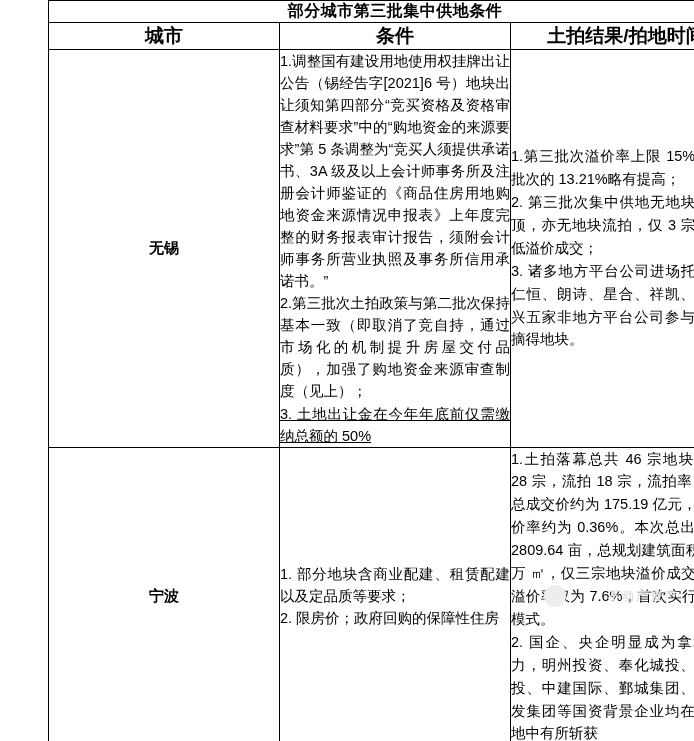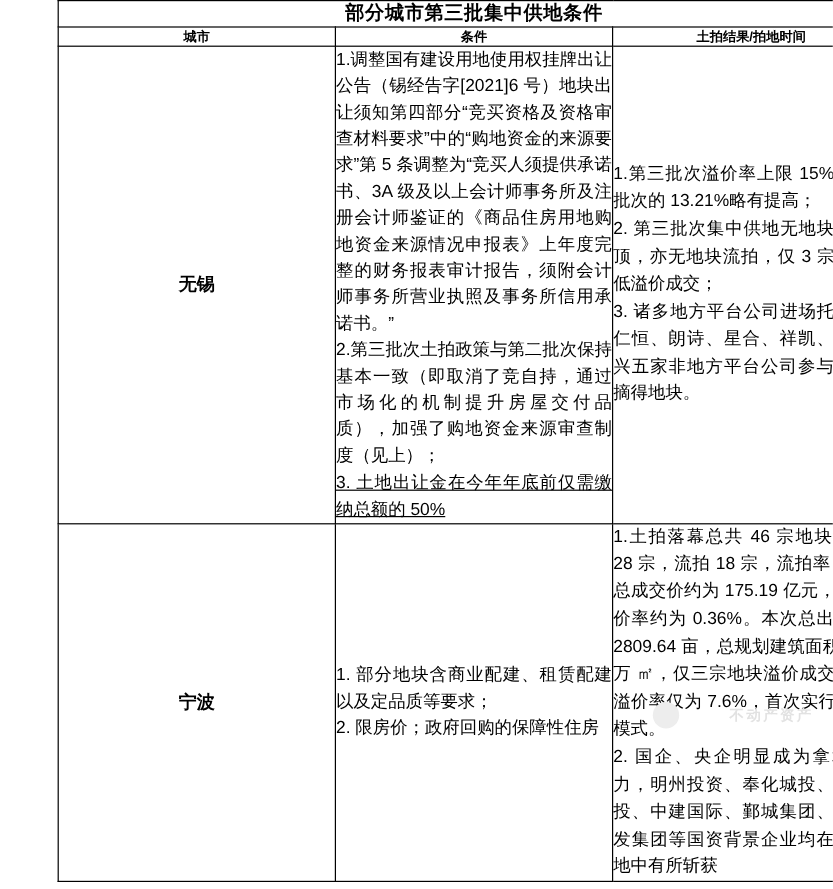--- a/index.html
+++ b/index.html
@@ -35,21 +35,21 @@
   .title-cell {
     text-align: center;
     font-weight: bold;
     font-size: 16px;
     padding: 6px 4px 7px 4px;
     letter-spacing: 0.5px;
   }
   .hdr {
     text-align: center;
     font-weight: bold;
-    font-size: 11px;
+    font-size: 19px;
     padding: 7px 4px;
   }
   .city-cell {
     text-align: center;
     font-weight: bold;
     font-size: 15px;
     width: 84px;
   }
   .cond-cell {
     width: 305px;

